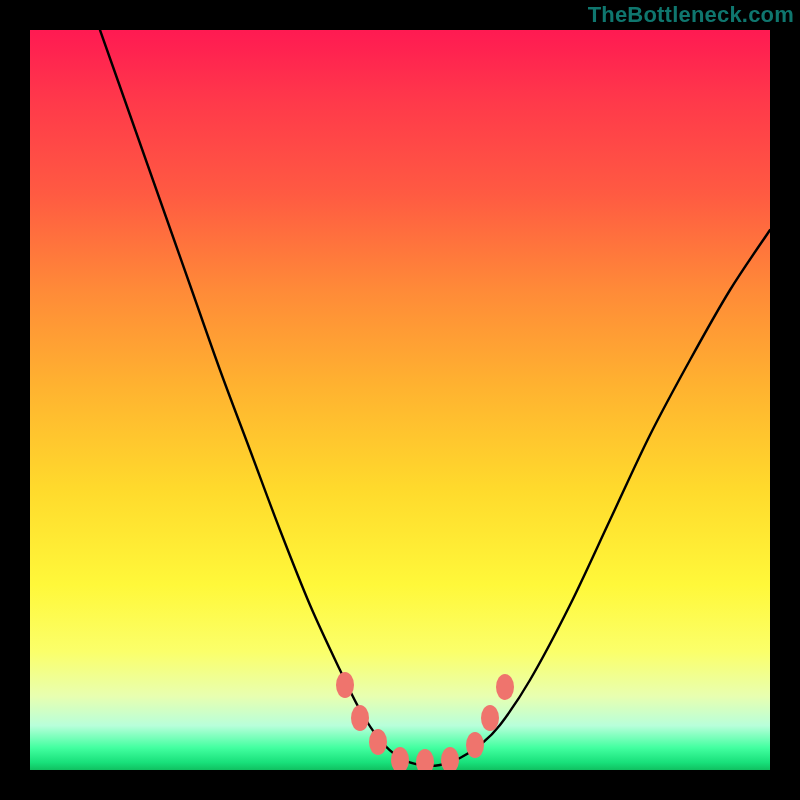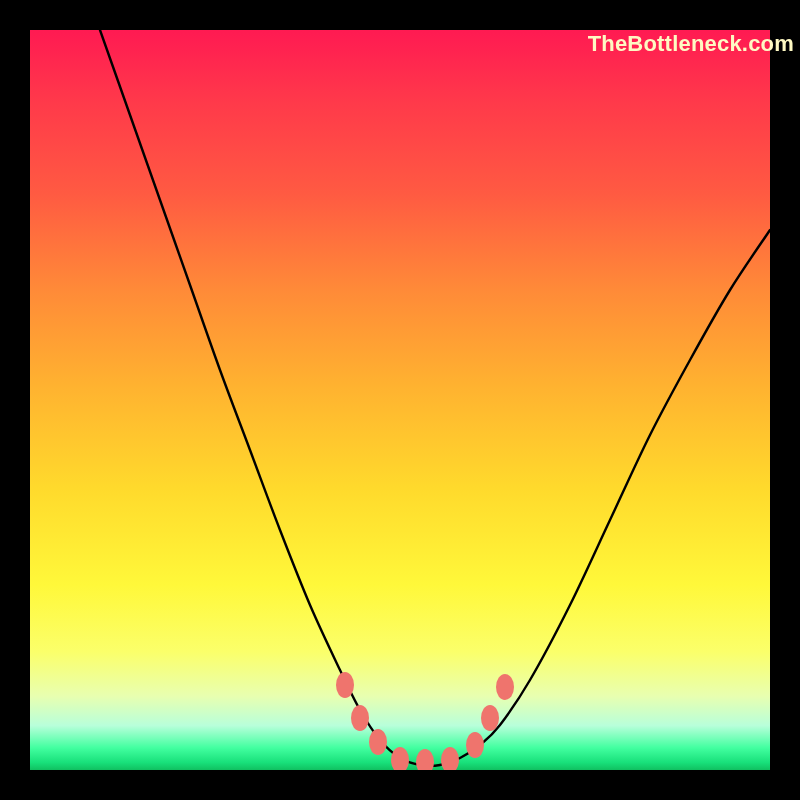--- a/index.html
+++ b/index.html
@@ -44,26 +44,25 @@
       #b8ffda 94%,
       #42ffa0 97%,
       #18e07a 99%,
       #10c060 100%
     );
   }
   .watermark {
     position: absolute;
     top: 2px;
     right: 6px;
-    color: #fef9c3;
+    color: #0f766e;
     font-size: 22px;
     font-weight: 600;
     letter-spacing: 0.2px;
     user-select: none;
-    margin-top: 29px;
   }
   svg.curve {
     position: absolute;
     inset: 0;
   }
 </style>
 </head>
 <body>
 
 <div class="frame">

